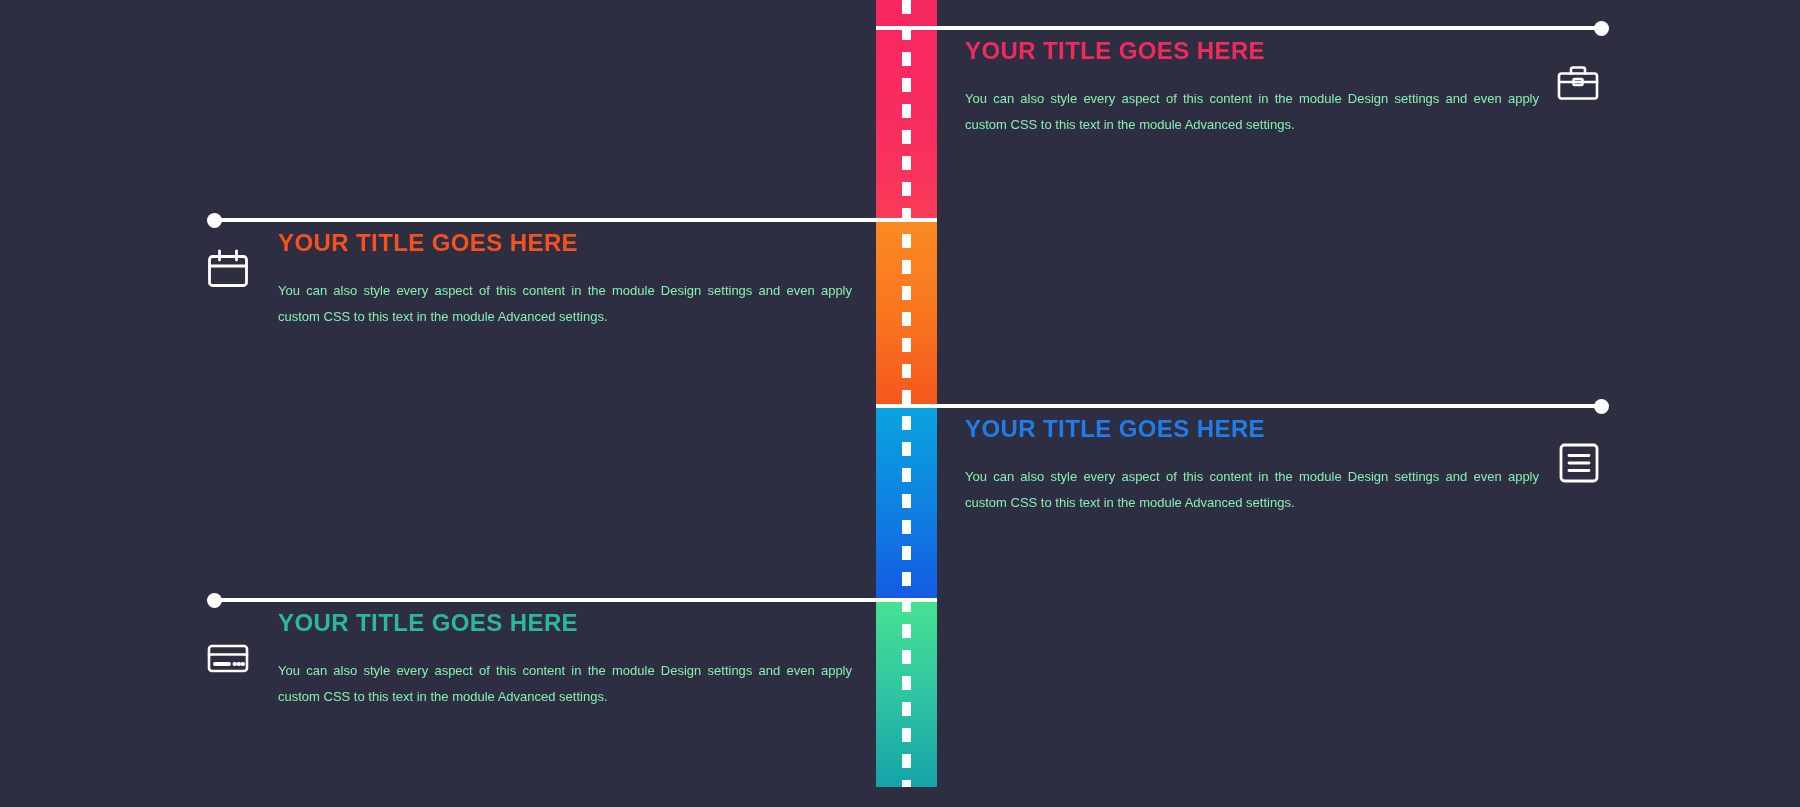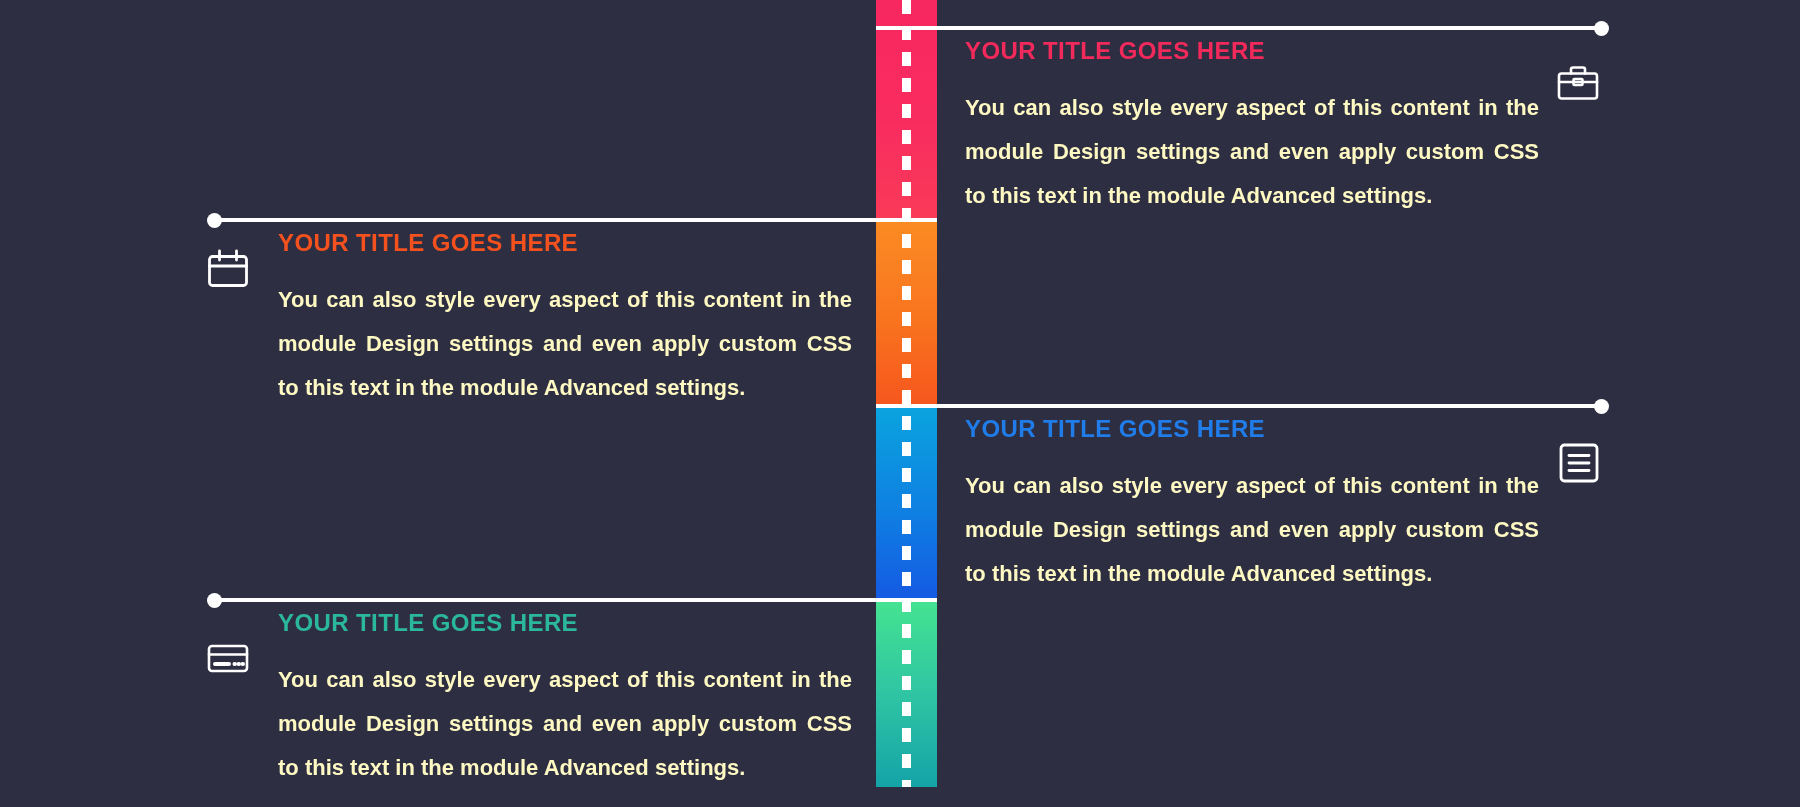--- a/index.html
+++ b/index.html
@@ -93,26 +93,25 @@
   .block-title {
     font-size: 24px;
     font-weight: bold;
     letter-spacing: 0.4px;
     line-height: 1.1;
     margin-bottom: 22px;
     white-space: nowrap;
   }
 
   .block-body {
-    font-size: 22px;
+    font-size: 13px;
     line-height: 2.0;
-    color: #fef9c3;
+    color: #86efac;
     text-align: justify;
     width: 574px;
-    font-weight: bold;
   }
 
   
   .icon-box {
     position: absolute;
     width: 46px;
     height: 46px;
   }
   .icon-box svg { display: block; width: 46px; height: 46px; }
 

